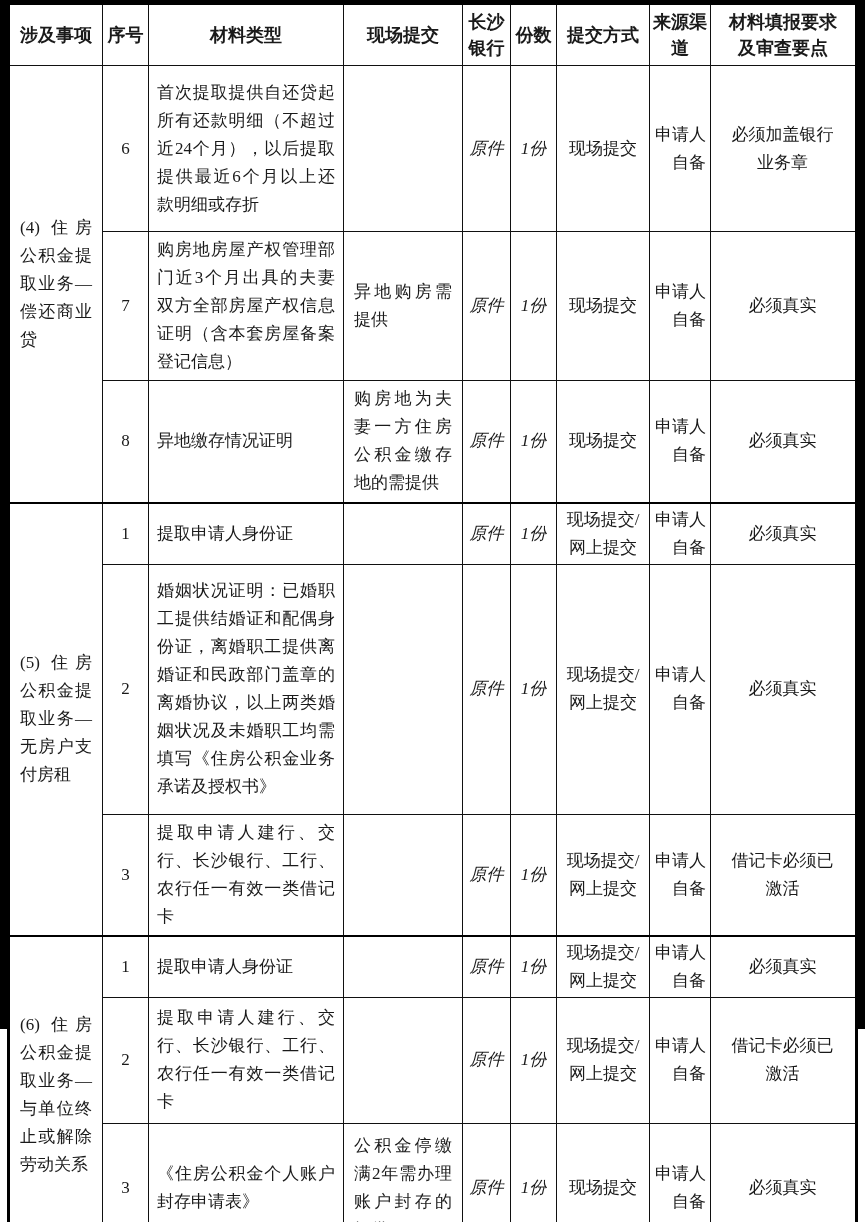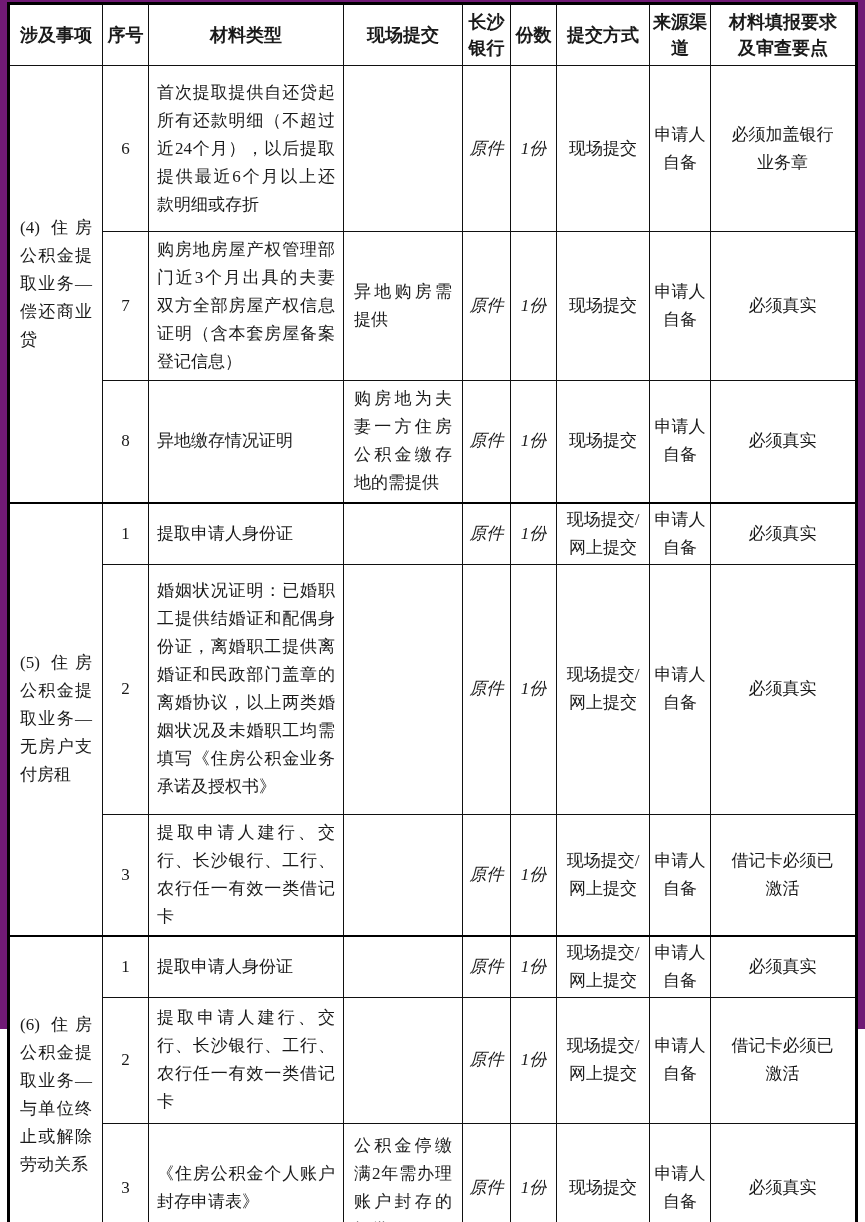--- a/index.html
+++ b/index.html
@@ -9,21 +9,21 @@
     width: 865px;
     height: 1222px;
     overflow: hidden;
     font-family: "Liberation Serif", "DejaVu Serif", serif;
     color: #1a1a1a;
   }
   .page {
     position: relative;
     width: 865px;
     height: 1029px;
-    background: #701a75;
+    background: #000000;
   }
   table.doc {
     position: absolute;
     left: 7px;
     top: 2px;
     width: 848px;
     border-collapse: collapse;
     table-layout: fixed;
     background: #ffffff;
   }
@@ -62,21 +62,21 @@
   td.material {
     text-align: justify;
     padding: 4px 8px;
   }
   td.situation {
     text-align: justify;
     padding: 4px 10px;
   }
   td.ctr { text-align: center; padding: 2px 3px; font-style: italic; }
   td.submit { text-align: center; padding: 2px 6px; }
-  td.source { text-align: center; padding: 2px 4px; }
+  td.source { text-align: right; padding: 2px 4px; }
   td.requirement {
     text-align: center;
     padding: 4px 15px 4px 14px;
   }
   
   tr.rh-166 { height: 166px; }
   tr.rh-140 { height: 140px; }
   tr.rh-122 { height: 122px; }
   tr.rh-55  { height: 55px;  }
   tr.rh-250 { height: 250px; }

